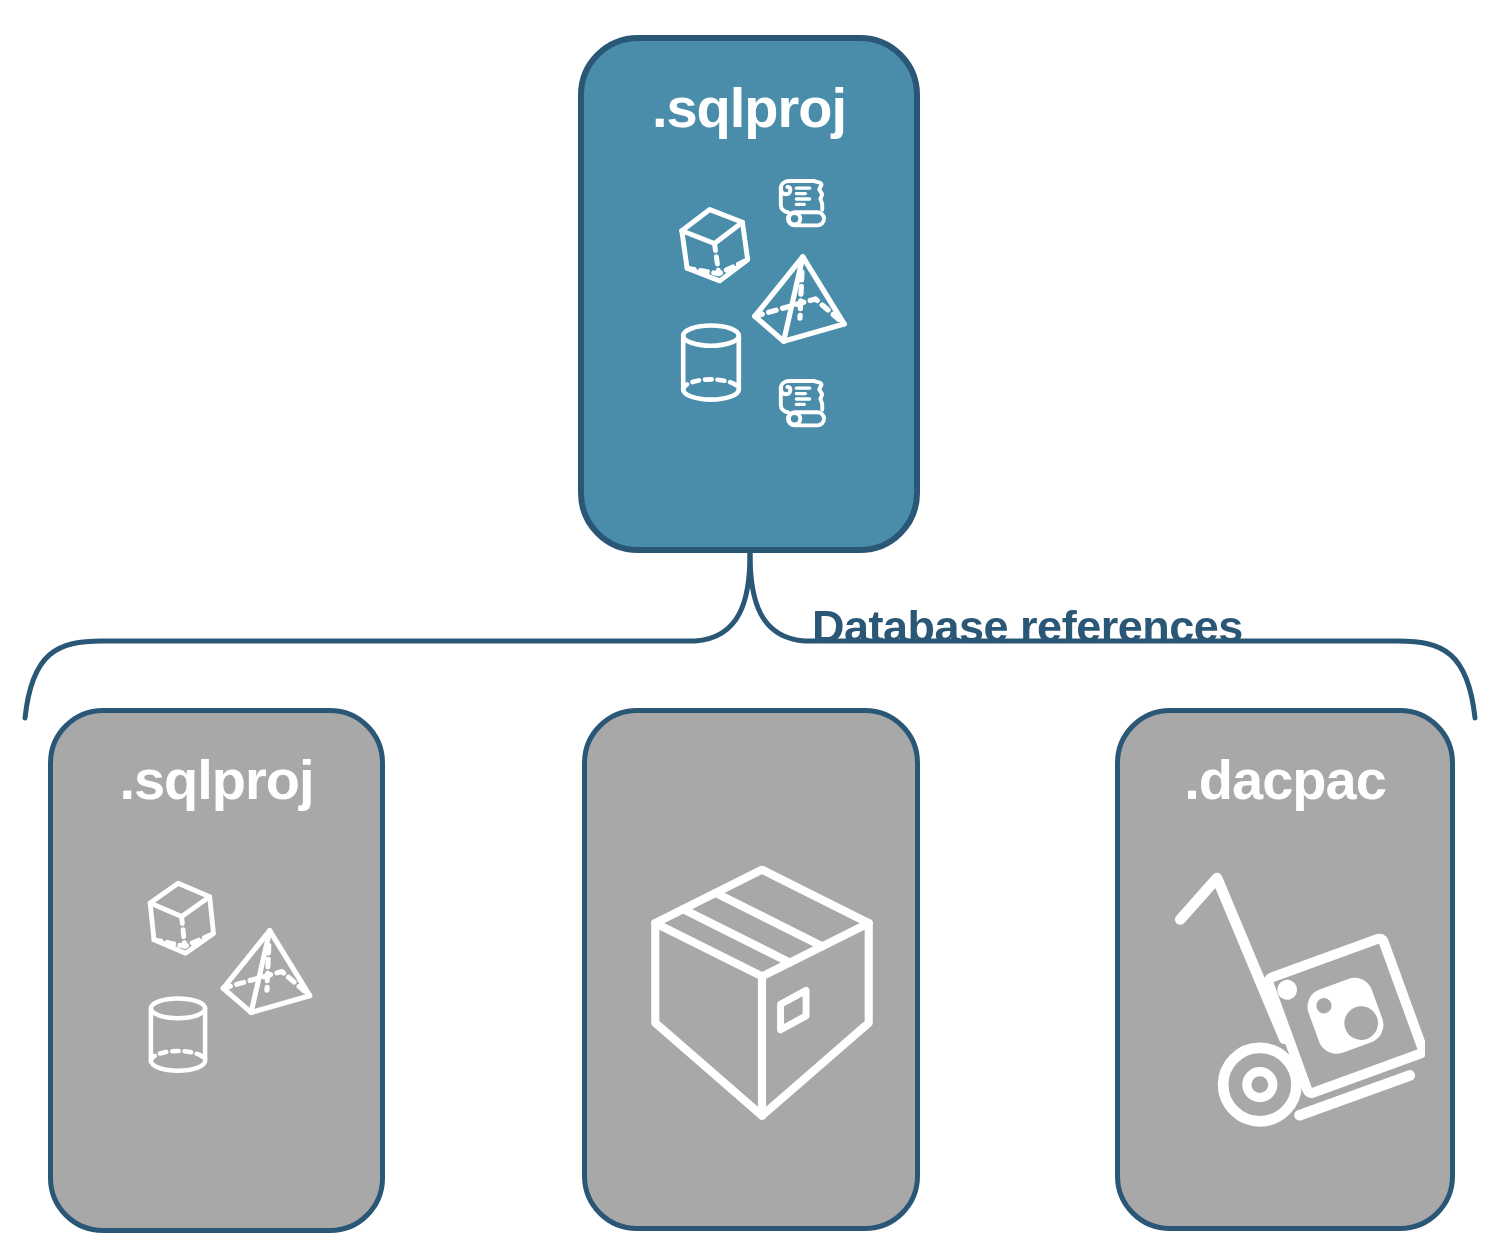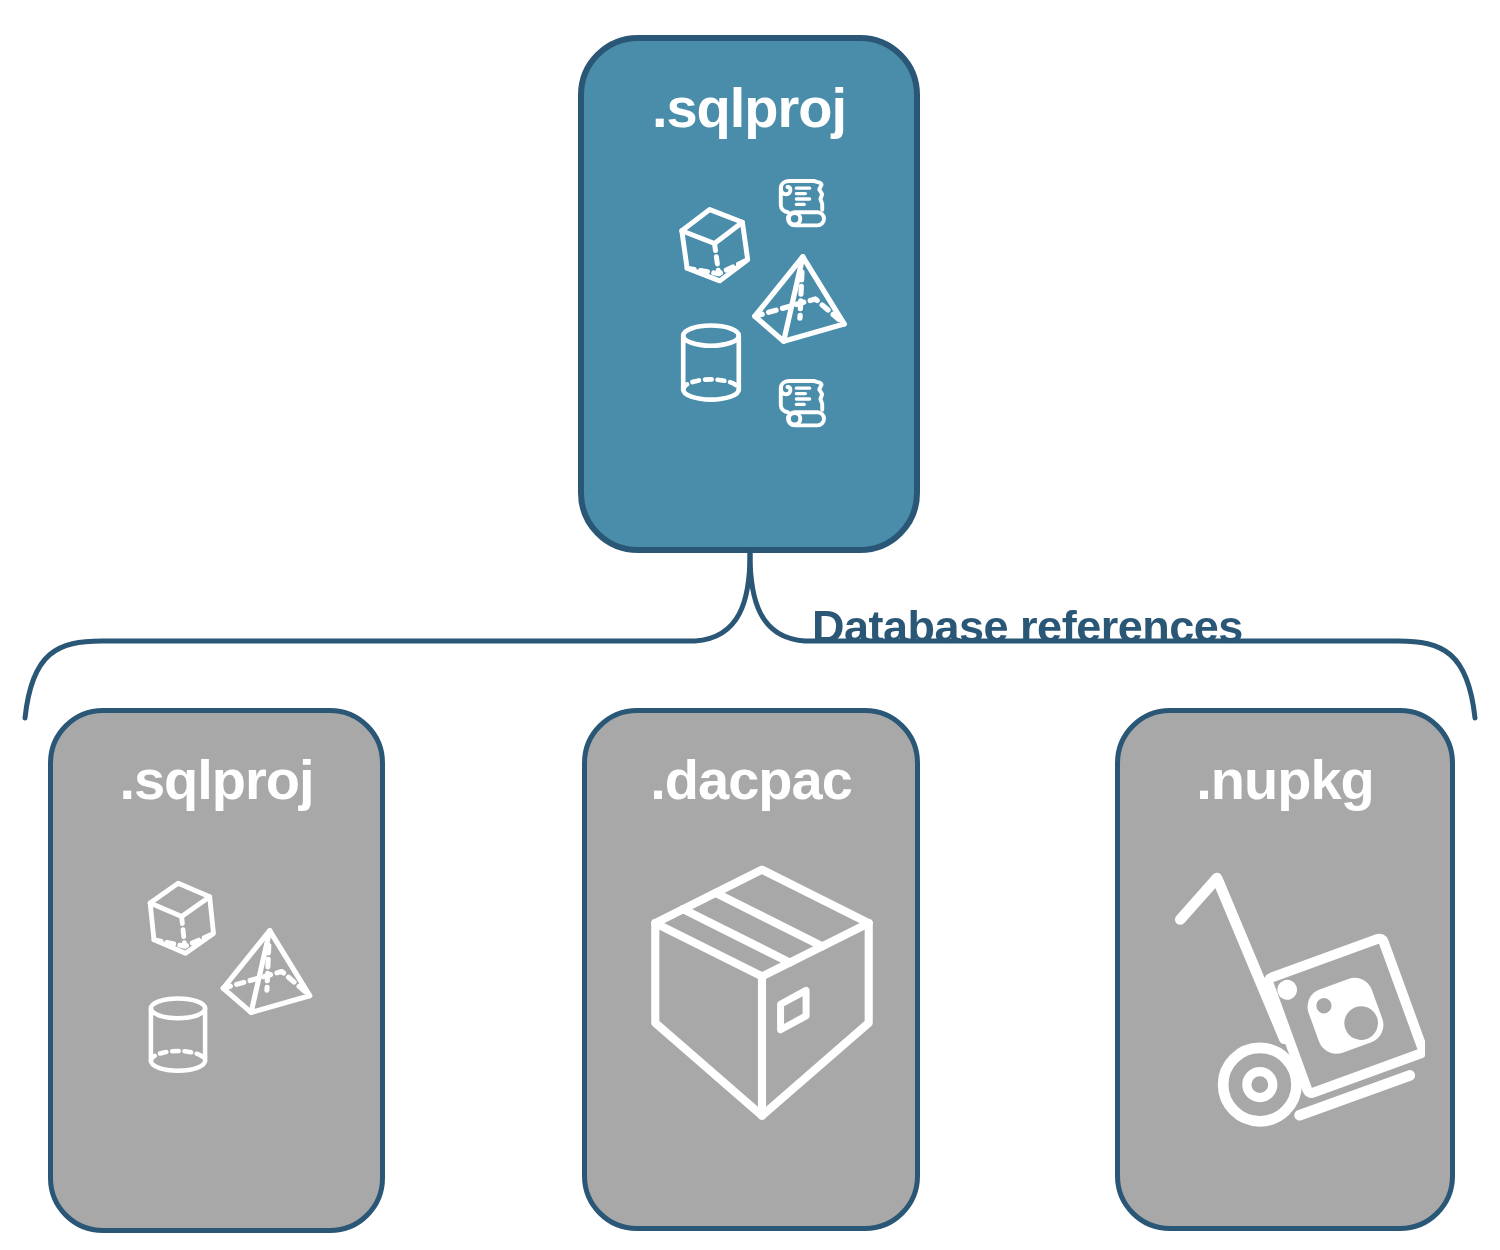--- a/index.html
+++ b/index.html
@@ -135,36 +135,35 @@
       <g fill="none" stroke="#ffffff" stroke-width="5.5" stroke-linecap="round" stroke-linejoin="round">
         <ellipse cx="40" cy="15" rx="33" ry="12"></ellipse>
         <path d="M7 15 V79 M73 15 V79"></path>
         <path d="M7 79 A33 12 0 0 0 73 79"></path>
         <path d="M7 79 A33 12 0 0 1 73 79" stroke-dasharray="8 7"></path>
       </g>
     </svg>
   </div>
 
   <div class="node child c2">
-    <div class="node-title">.dacpac</div>
 
     <svg class="icon" style="left:59px;top:142px;" width="232" height="280" viewBox="0 0 100 120">
       <g fill="none" stroke="#ffffff" stroke-width="3.5" stroke-linecap="round" stroke-linejoin="round">
         <path d="M50 6 L96 29 L50 52 L4 29 Z"></path>
         <path d="M30 16 L76 39"></path>
         <path d="M16 23 L62 46"></path>
         <path d="M4 29 V72 L50 112 L96 72 V29"></path>
         <path d="M50 52 V112"></path>
         <path d="M58 64 L69 58 L69 69 L58 75 Z" stroke-width="3"></path>
       </g>
     </svg>
   </div>
 
   <div class="node child c3">
-    <div class="node-title">.nupkg</div>
+    <div class="node-title">.dacpac</div>
 
     <svg class="icon" style="left:45px;top:155px;" width="260" height="265" viewBox="0 0 170 170">
 
       <g fill="none" stroke="#ffffff" stroke-width="7" stroke-linecap="round" stroke-linejoin="round">
         <path d="M10 32 L34 5 L78 110"></path>
         <path d="M88 160 L160 134"></path>
       </g>
 
       <circle cx="62" cy="140" r="24" fill="none" stroke="#ffffff" stroke-width="7"></circle>
       <circle cx="62" cy="140" r="8.5" fill="none" stroke="#ffffff" stroke-width="6"></circle>

